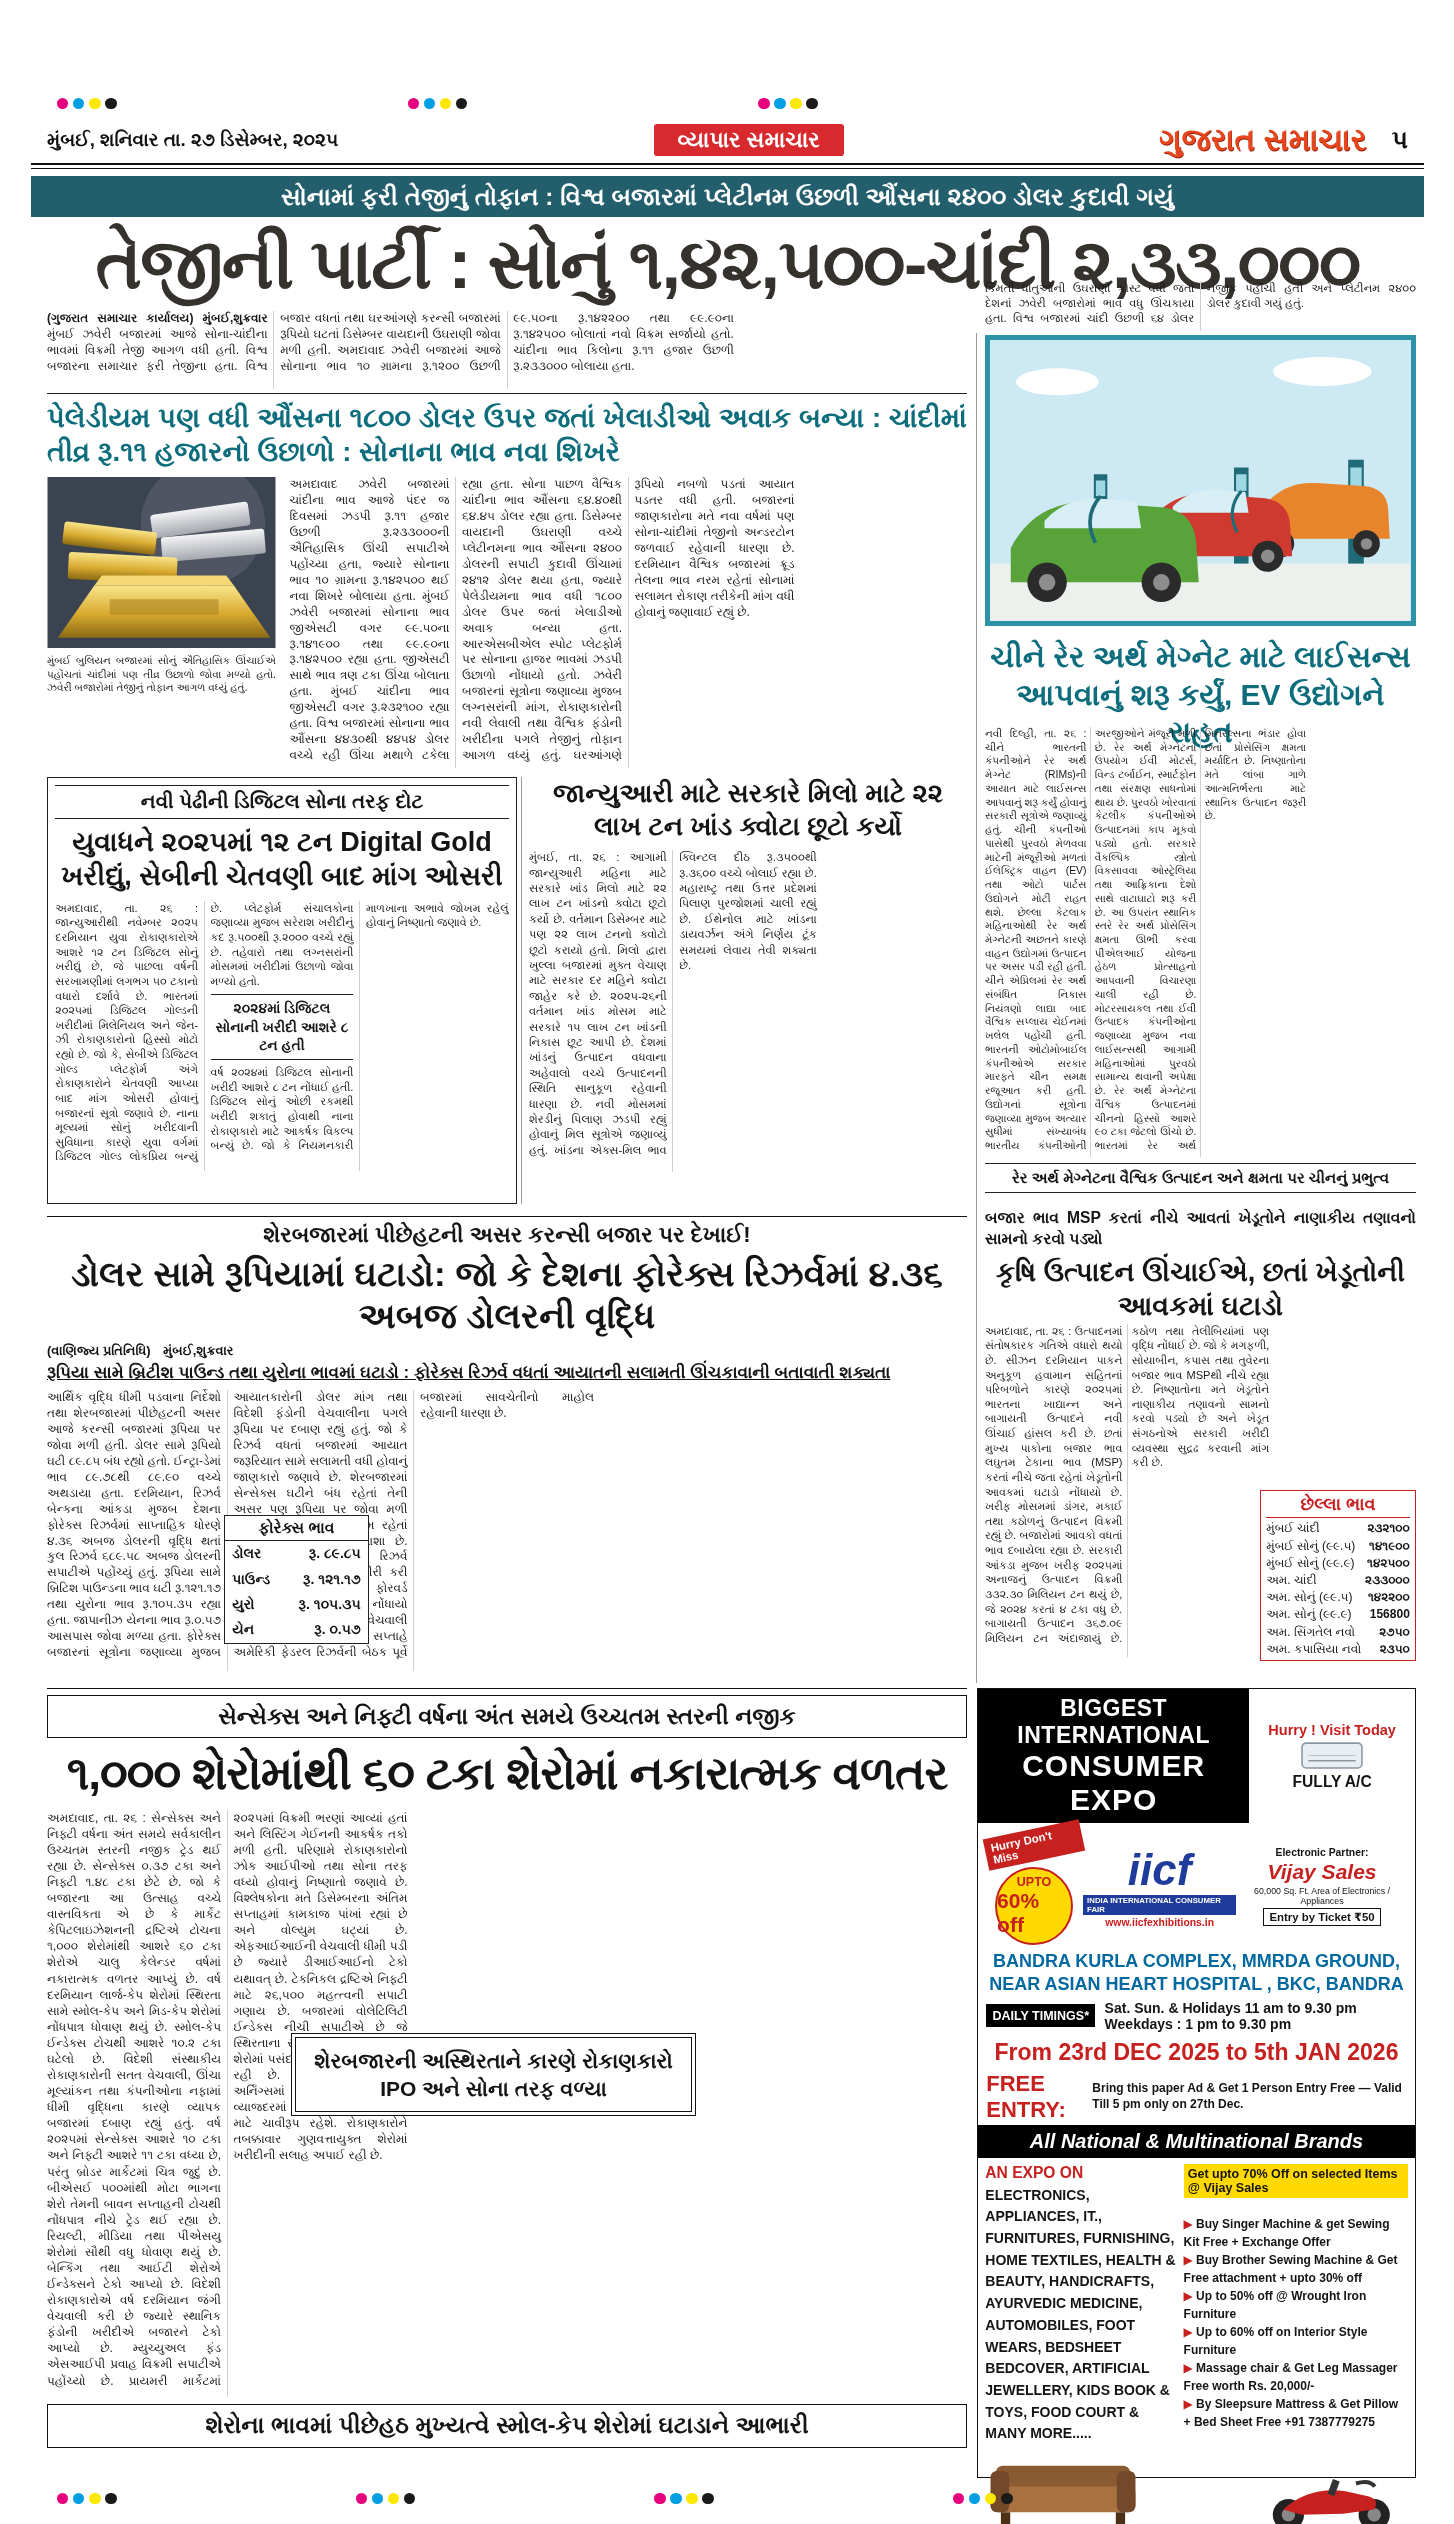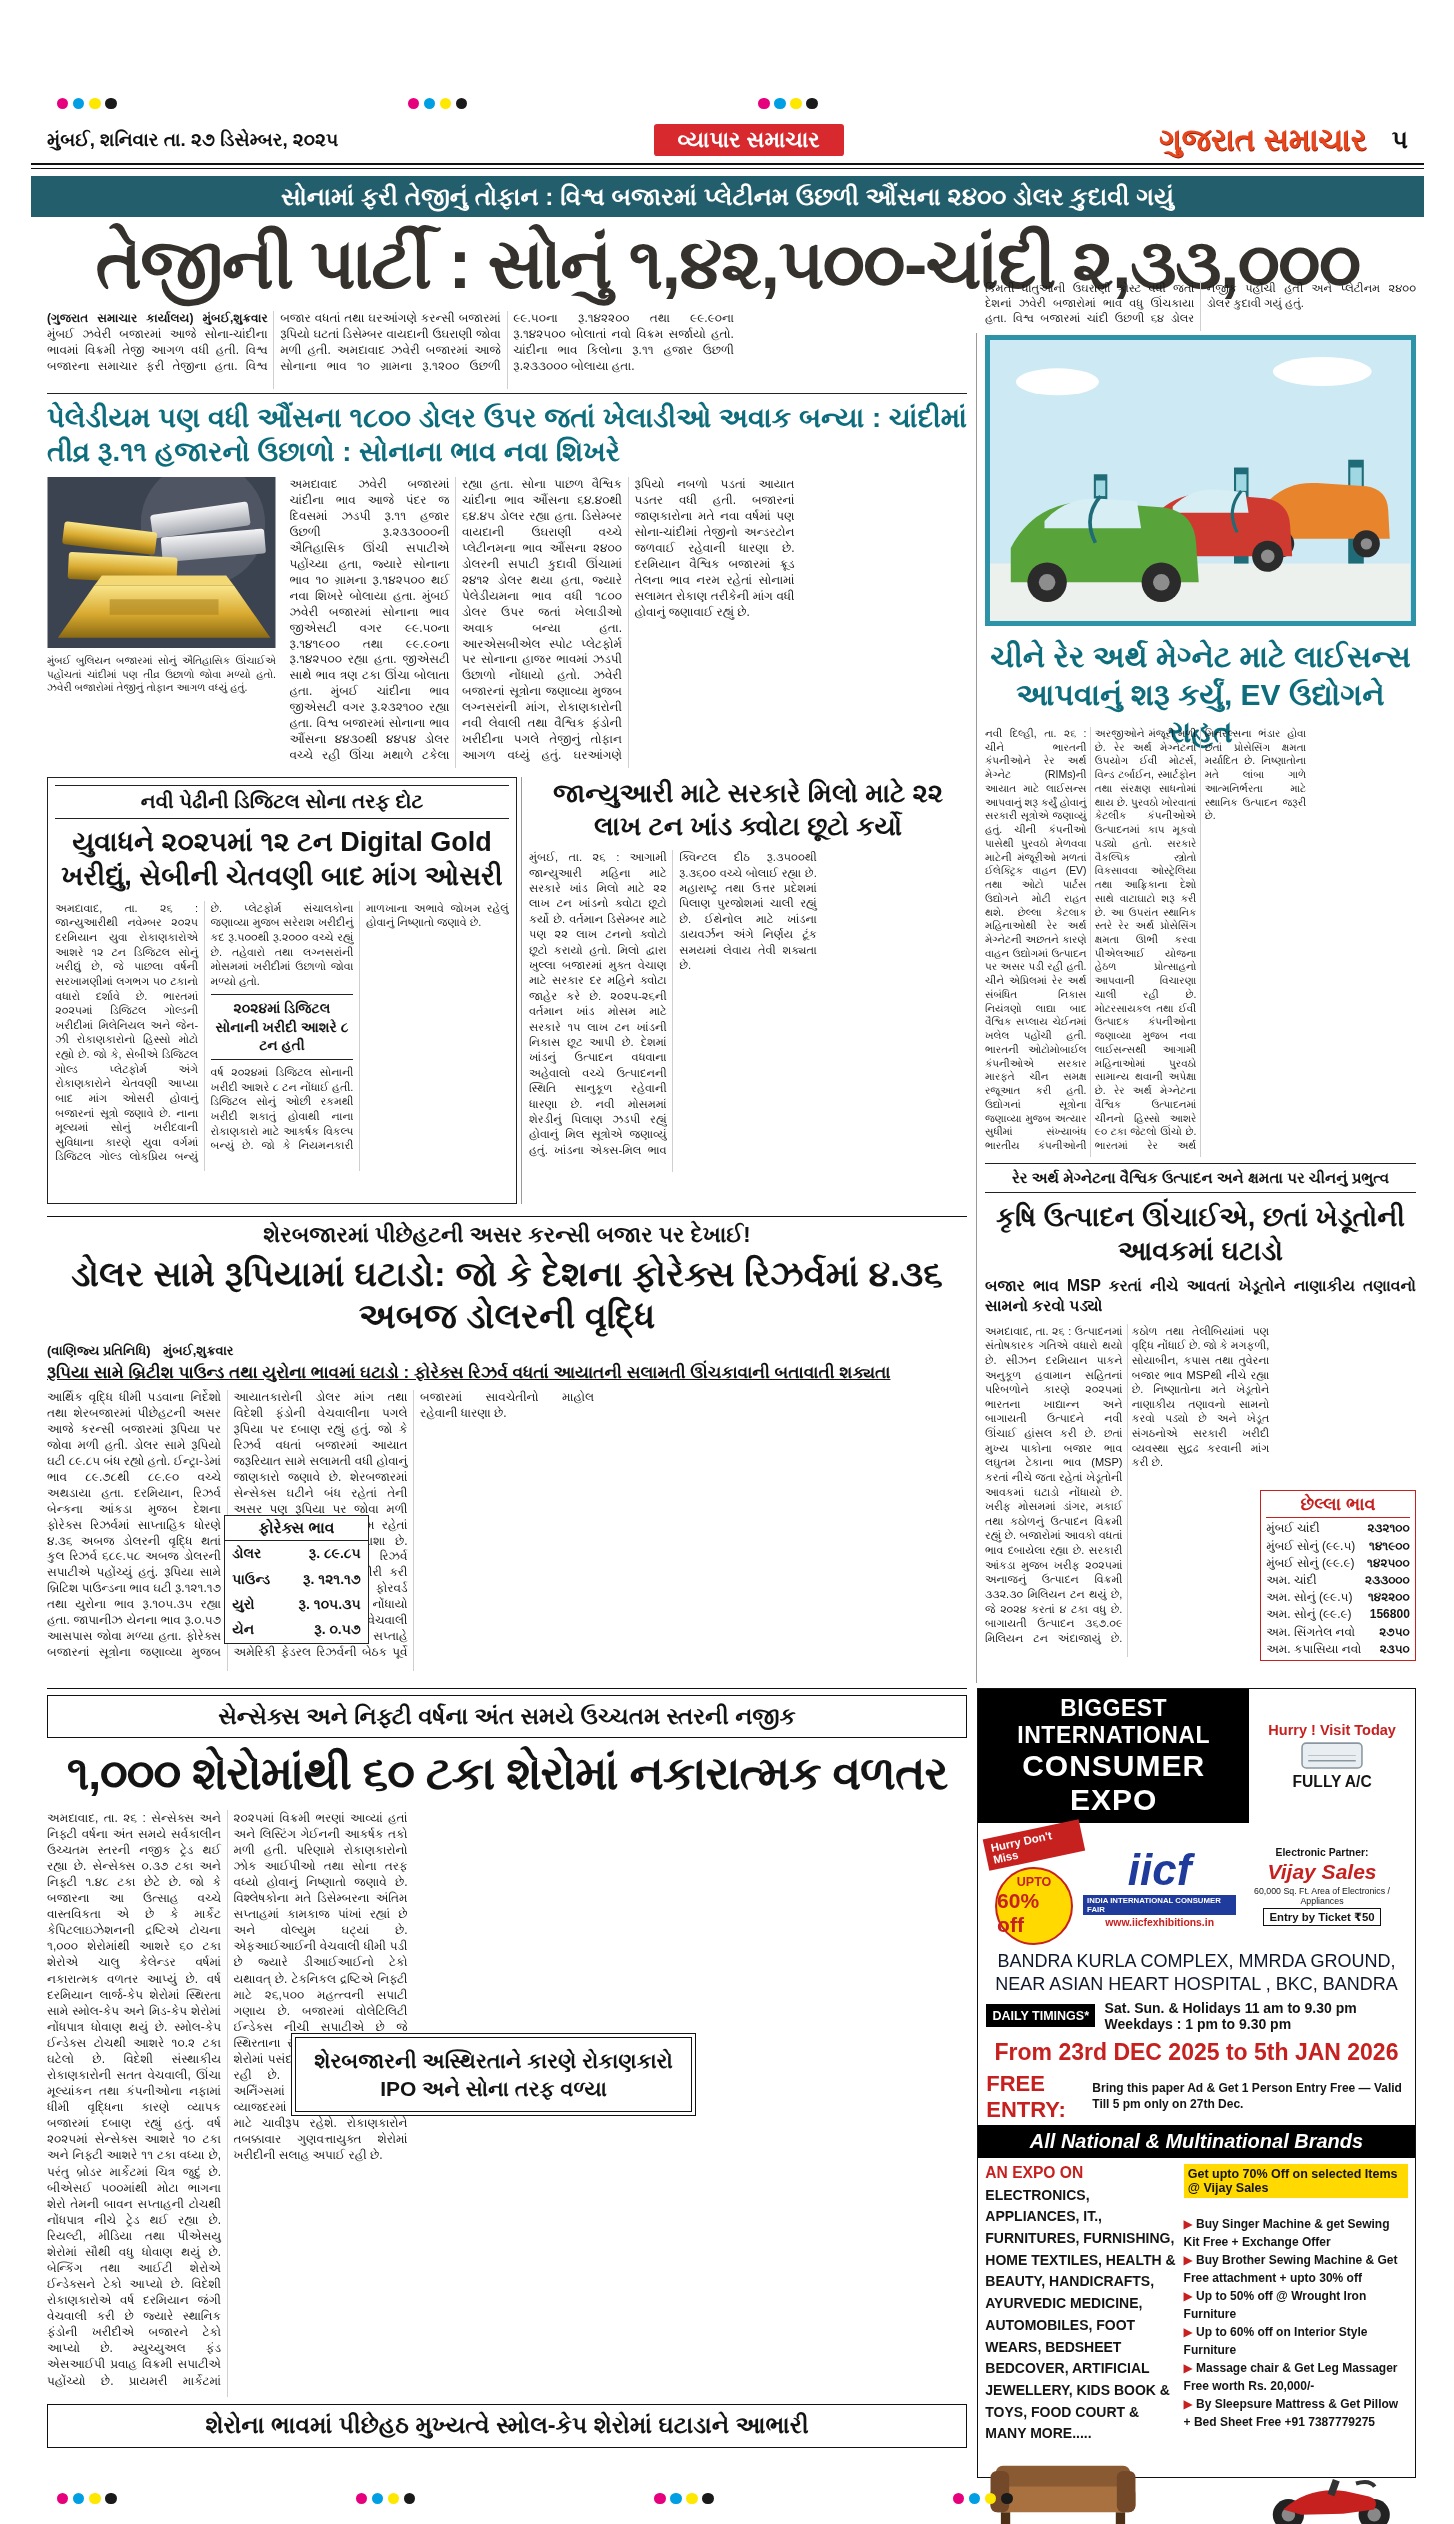--- a/index.html
+++ b/index.html
@@ -58,21 +58,21 @@
   .badge .u{font-size:12.5px;} .badge .o{font-size:21px;}
   .iicf{display:flex;flex-direction:column;align-items:center;}
   .iicf .logo{font-size:44px;font-weight:800;font-style:italic;color:#1f3b9b;}
   .iicf .sub{font-size:7.8px;font-weight:bold;background:#1f3b9b;color:#fff;padding:1px 4.2px;}
   .iicf .url{font-size:10.4px;color:#c6201f;font-weight:bold;margin-top:2.1px;}
   .partner{display:flex;flex-direction:column;align-items:center;gap:2.1px;}
   .partner .lab{font-size:10.4px;font-weight:bold;}
   .partner .vs{font-size:21px;font-weight:800;font-style:italic;color:#c6201f;}
   .partner .area{font-size:8.8px;text-align:center;}
   .partner .tick{font-size:11.4px;font-weight:bold;border:1px solid #111;padding:1px 5.2px;}
-  .venue{color:#0f172a;font-weight:400;text-align:center;font-size:18px;line-height:1.25;}
+  .venue{color:#0369a1;font-weight:700;text-align:center;font-size:18px;line-height:1.25;}
   .ad-tim{display:flex;align-items:center;gap:9.4px;padding:4.2px 8.3px;}
   .timbox{background:#000;color:#fff;font-weight:bold;font-size:12.5px;padding:4.2px 6.2px;text-align:center;}
   .timtxt{font-size:14px;font-weight:bold;}
   .dates{color:#c6201f;font-weight:800;font-size:23px;text-align:center;padding:3.1px 0;}
   .freeentry{display:flex;align-items:center;gap:8.3px;padding:2.1px 8.3px;}
   .fe1{color:#c6201f;font-weight:800;font-size:22px;}
   .fe2{font-size:12px;font-weight:bold;line-height:1.3;}
   .brandband{background:#000;color:#fff;font-weight:bold;font-style:italic;font-size:20px;text-align:center;padding:5.2px 0;}
   .ad-main{display:flex;flex:1;padding:5.2px 7.3px;gap:7.3px;}
   .expo-left{width:46%;display:flex;flex-direction:column;}
@@ -271,22 +271,22 @@
 
   <div class="abs b teal" style="top:638px;left:985px;width:431px;font-size:30px;line-height:1.25;text-align:center;">ચીને રેર અર્થ મેગ્નેટ માટે લાઈસન્સ આપવાનું શરૂ કર્યું, EV ઉદ્યોગને રાહત</div>
 
   <div class="abs bodytxt c4" style="top:727px;left:985px;width:431px;height:430px;font-size:10.4px;line-height:1.32;column-gap:8.3px;">
     <span>નવી દિલ્હી, તા. ૨૬ : ચીને ભારતની કંપનીઓને રેર અર્થ મેગ્નેટ (RIMs)ની આયાત માટે લાઈસન્સ આપવાનું શરૂ કર્યું હોવાનું સરકારી સૂત્રોએ જણાવ્યું હતું. ચીની કંપનીઓ પાસેથી પુરવઠો મેળવવા માટેની મંજૂરીઓ મળતાં ઈલેક્ટ્રિક વાહન (EV) તથા ઓટો પાર્ટસ ઉદ્યોગને મોટી રાહત થશે. છેલ્લા કેટલાક મહિનાઓથી રેર અર્થ મેગ્નેટની અછતને કારણે વાહન ઉદ્યોગમાં ઉત્પાદન પર અસર પડી રહી હતી. ચીને એપ્રિલમાં રેર અર્થ સંબંધિત નિકાસ નિયંત્રણો લાદ્યા બાદ વૈશ્વિક સપ્લાય ચેઈનમાં ખલેલ પહોંચી હતી. ભારતની ઓટોમોબાઈલ કંપનીઓએ સરકાર મારફતે ચીન સમક્ષ રજૂઆત કરી હતી. ઉદ્યોગનાં સૂત્રોના જણાવ્યા મુજબ અત્યાર સુધીમાં સંખ્યાબંધ ભારતીય કંપનીઓની અરજીઓને મંજૂરી મળી છે. રેર અર્થ મેગ્નેટનો ઉપયોગ ઈવી મોટર્સ, વિન્ડ ટર્બાઈન, સ્માર્ટફોન તથા સંરક્ષણ સાધનોમાં થાય છે. પુરવઠો ખોરવાતાં કેટલીક કંપનીઓએ ઉત્પાદનમાં કાપ મૂકવો પડ્યો હતો. સરકારે વૈકલ્પિક સ્ત્રોતો વિકસાવવા ઓસ્ટ્રેલિયા તથા આફ્રિકાના દેશો સાથે વાટાઘાટો શરૂ કરી છે. આ ઉપરાંત સ્થાનિક સ્તરે રેર અર્થ પ્રોસેસિંગ ક્ષમતા ઊભી કરવા પીએલઆઈ યોજના હેઠળ પ્રોત્સાહનો આપવાની વિચારણા ચાલી રહી છે. મોટરસાયકલ તથા ઈવી ઉત્પાદક કંપનીઓના જણાવ્યા મુજબ નવા લાઈસન્સથી આગામી મહિનાઓમાં પુરવઠો સામાન્ય થવાની અપેક્ષા છે.</span>
     <span>રેર અર્થ મેગ્નેટના વૈશ્વિક ઉત્પાદનમાં ચીનનો હિસ્સો આશરે ૯૦ ટકા જેટલો ઊંચો છે. ભારતમાં રેર અર્થ મિનરલ્સના ભંડાર હોવા છતાં પ્રોસેસિંગ ક્ષમતા મર્યાદિત છે. નિષ્ણાતોના મતે લાંબા ગાળે આત્મનિર્ભરતા માટે સ્થાનિક ઉત્પાદન જરૂરી છે.</span>
   </div>
   <div class="abs kstrip" style="top:1163px;left:985px;width:431px;font-size:15px;padding:5.2px 2.1px;">રેર અર્થ મેગ્નેટના વૈશ્વિક ઉત્પાદન અને ક્ષમતા પર ચીનનું પ્રભુત્વ</div>
 
   <div class="abs" style="top:1201px;left:985px;width:431px;height:483px;">
+    <div class="b just" style="font-size:15.6px;line-height:1.3;margin:7.3px 0;">બજાર ભાવ MSP કરતાં નીચે આવતાં ખેડૂતોને નાણાકીય તણાવનો સામનો કરવો પડ્યો</div>
     <div class="b" style="font-size:27px;line-height:1.25;text-align:center;">કૃષિ ઉત્પાદન ઊંચાઈએ, છતાં ખેડૂતોની આવકમાં ઘટાડો</div>
-    <div class="b just" style="font-size:15.6px;line-height:1.3;margin:7.3px 0;">બજાર ભાવ MSP કરતાં નીચે આવતાં ખેડૂતોને નાણાકીય તણાવનો સામનો કરવો પડ્યો</div>
     <div style="position:relative;">
       <div class="bodytxt c3" style="height:333px;font-size:11px;line-height:1.33;column-gap:9.4px;">અમદાવાદ, તા. ૨૬ : ઉત્પાદનમાં સંતોષકારક ગતિએ વધારો થયો છે. સીઝન દરમિયાન પાકને અનુકૂળ હવામાન સહિતનાં પરિબળોને કારણે ૨૦૨૫માં ભારતના ખાદ્યાન્ન અને બાગાયતી ઉત્પાદને નવી ઊંચાઈ હાંસલ કરી છે. છતાં મુખ્ય પાકોના બજાર ભાવ લઘુતમ ટેકાના ભાવ (MSP) કરતાં નીચે જતા રહેતાં ખેડૂતોની આવકમાં ઘટાડો નોંધાયો છે. ખરીફ મોસમમાં ડાંગર, મકાઈ તથા કઠોળનું ઉત્પાદન વિક્રમી રહ્યું છે. બજારોમાં આવકો વધતાં ભાવ દબાયેલા રહ્યા છે. સરકારી આંકડા મુજબ ખરીફ ૨૦૨૫માં અનાજનું ઉત્પાદન વિક્રમી ૩૩૨.૩૦ મિલિયન ટન થયું છે, જે ૨૦૨૪ કરતાં ૪ ટકા વધુ છે. બાગાયતી ઉત્પાદન ૩૬૭.૦૯ મિલિયન ટન અંદાજાયું છે. કઠોળ તથા તેલીબિયાંમાં પણ વૃદ્ધિ નોંધાઈ છે. જો કે મગફળી, સોયાબીન, કપાસ તથા તુવેરના બજાર ભાવ MSPથી નીચે રહ્યા છે. નિષ્ણાતોના મતે ખેડૂતોને નાણાકીય તણાવનો સામનો કરવો પડ્યો છે અને ખેડૂત સંગઠનોએ સરકારી ખરીદી વ્યવસ્થા સુદ્રઢ કરવાની માંગ કરી છે.</div>
       <div class="abs lastbox" style="right:0;top:166px;width:156px;">
         <div class="lasttitle">છેલ્લા ભાવ</div>
         <div class="lastrow">
             <span>મુંબઈ ચાંદી</span>
             <span class="b">૨૩૨૧૦૦</span>
           </div>
         <div class="lastrow">
             <span>મુંબઈ સોનું (૯૯.૫)</span>

